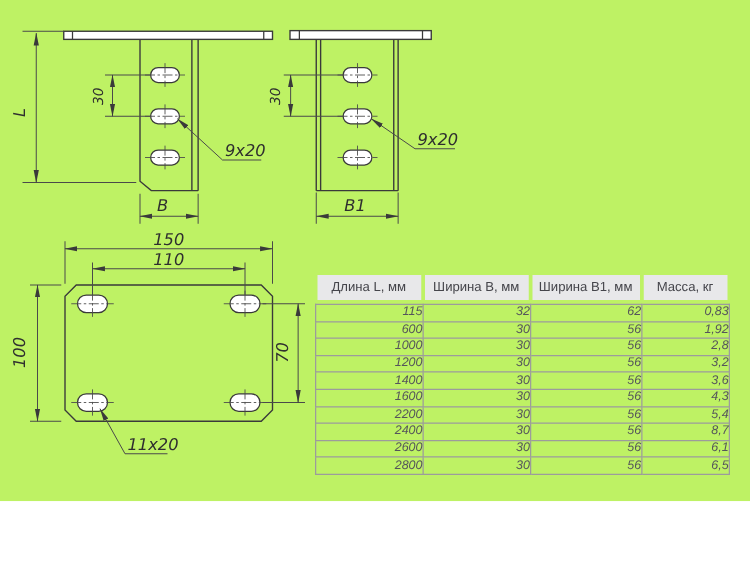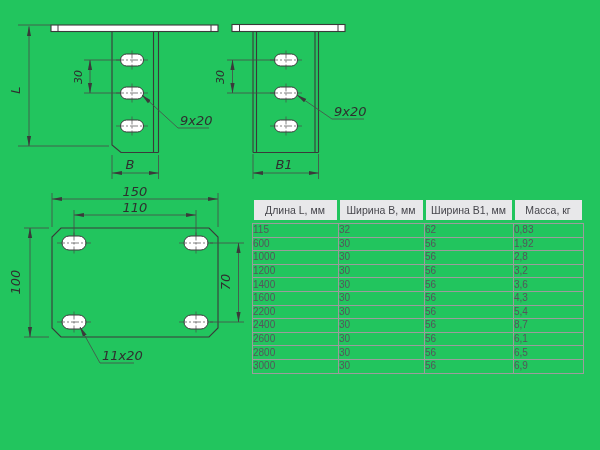--- a/index.html
+++ b/index.html
@@ -1,39 +1,39 @@
 <!DOCTYPE html>
 <html><head>
 <meta charset="utf-8">
 <style>
   html,body{margin:0;padding:0;background:#fff;}
   #stage{
-    position:relative;width:600px;height:450px;background:#22c55e;
+    position:relative;width:600px;height:401px;background:#bef264;
     font-family:"Liberation Sans", sans-serif;overflow:hidden;
   }
   svg{position:absolute;left:0;top:0;}
   .out{stroke:#3a3a3a;stroke-width:1.1;fill:none;}
   .thin{stroke:#3a3a3a;stroke-width:1;fill:none;}
   .dim{stroke:#4a4a4a;stroke-width:0.8;fill:none;}
   .cl{stroke:#4a4a4a;stroke-width:0.7;fill:none;stroke-dasharray:8 2 2 2;}
   .slot{fill:#ffffff;stroke:#3a3a3a;stroke-width:1;}
   .plate{fill:#ffffff;stroke:#3a3a3a;stroke-width:1.1;}
   .dtx{font-family:"DejaVu Sans", sans-serif;font-style:italic;fill:#2f2f2f;font-size:13px;}
   .dtx.small{font-size:11px;}
   
-  #spec-table{position:absolute;left:252px;top:200px;width:331px;}
+  #spec-table{position:absolute;left:252px;top:220px;width:331px;}
   #spec-head{display:grid;grid-template-columns:86px 86px 89px 70px;height:20px;margin-bottom:3px;}
   #spec-head .hc{
     background:#e8e8ea;margin:0 1.5px;display:flex;align-items:center;justify-content:center;
     font-size:10.5px;color:#45454b;white-space:nowrap;
   }
   #spec-body{border-collapse:collapse;width:331px;table-layout:fixed;}
   #spec-body td{
-    border:1px solid #9c9c9c;height:12.6px;padding:0;text-align:left;vertical-align:middle;
-    font-size:10px;color:#55555b;line-height:1;
+    border:1px solid #9c9c9c;height:12.6px;padding:0;text-align:right;vertical-align:middle;
+    font-size:10px;color:#55555b;line-height:1;font-style:italic;
   }
 </style>
 </head>
 <body>
 
 <div id="stage">
 
   <svg width="600" height="450" viewBox="0 0 600 450">
     <defs>
       <marker id="ar" viewBox="0 0 12 8" refX="11.5" refY="4" markerWidth="13" markerHeight="9" orient="auto-start-reverse">
@@ -199,23 +199,17 @@
             <td>30</td>
             <td>56</td>
             <td>6,1</td>
           </tr>
           <tr>
             <td>2800</td>
             <td>30</td>
             <td>56</td>
             <td>6,5</td>
           </tr>
-          <tr>
-            <td>3000</td>
-            <td>30</td>
-            <td>56</td>
-            <td>6,9</td>
-          </tr>
         </tbody>
     </table>
   </div>
 
 </div>
 
 </body></html>

